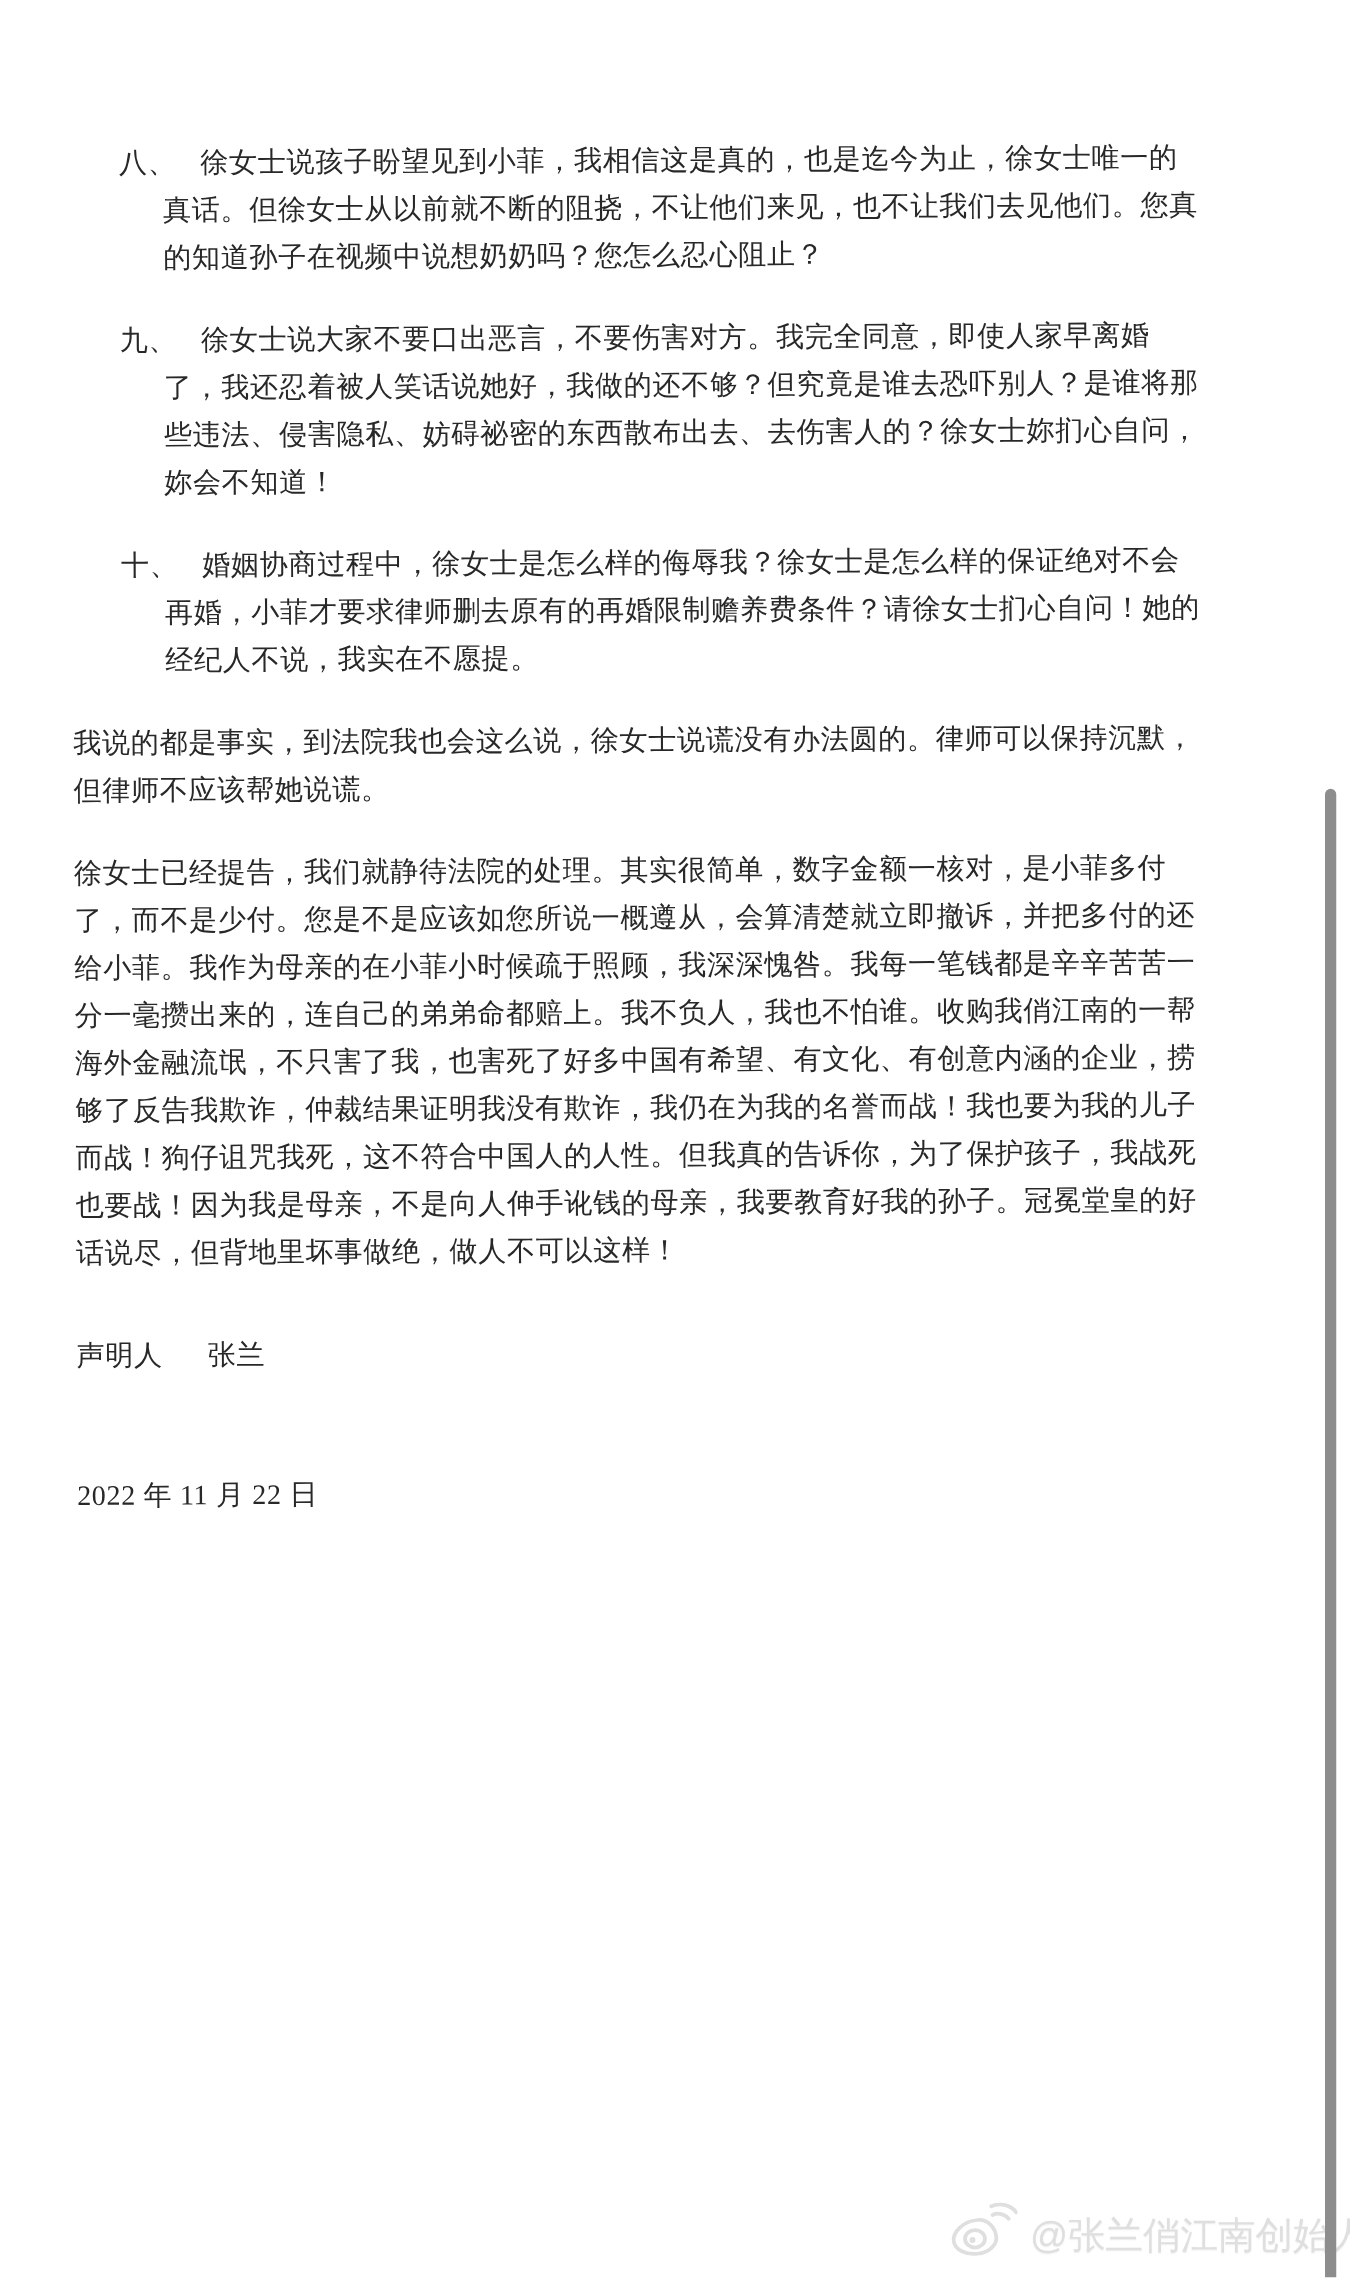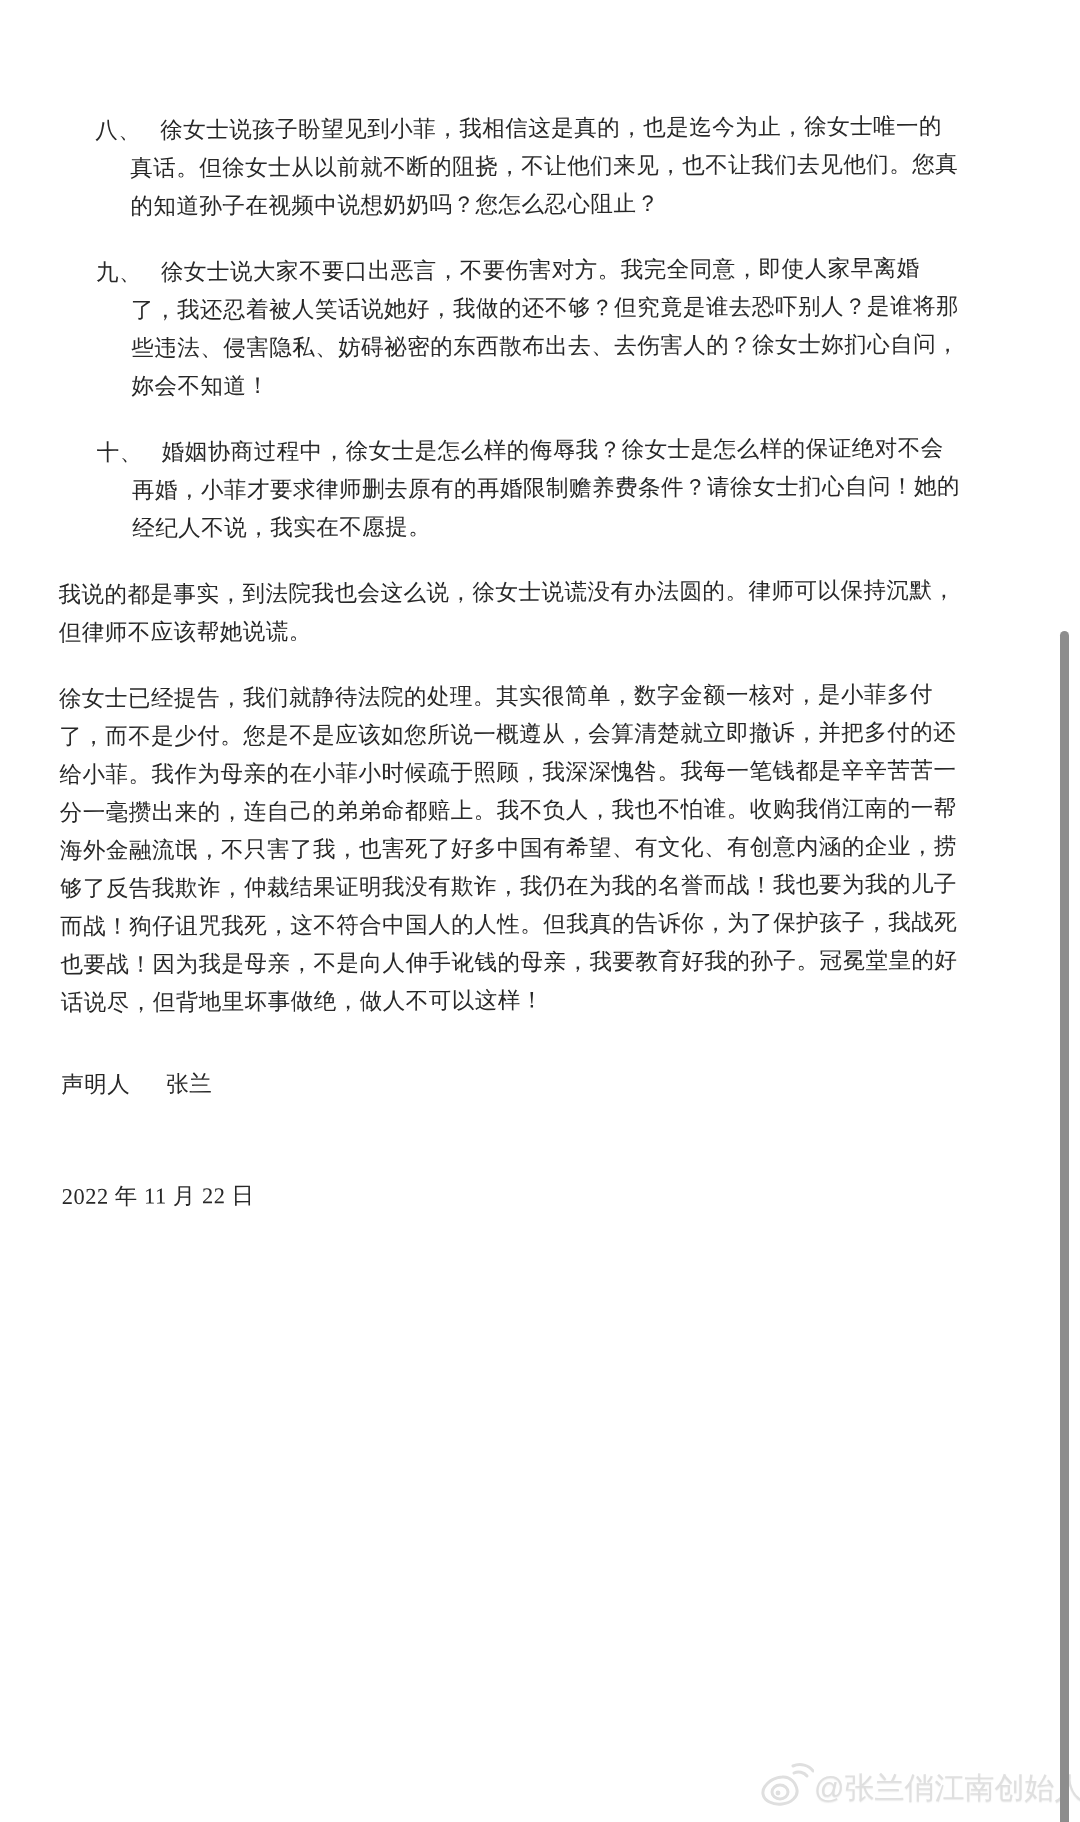--- a/index.html
+++ b/index.html
@@ -51,21 +51,21 @@
     margin-top: 74px;
   }
   .watermark {
     position: absolute;
     left: 760px;
     top: 1760px;
     width: 300px;
     height: 56px;
     display: flex;
     align-items: center;
-    gap: 0;
+    gap: 10px;
     color: #dfdfdf;
     font-size: 30px;
     font-family: "Liberation Sans", "DejaVu Sans", sans-serif;
     white-space: nowrap;
     text-shadow: 0 1px 1px rgba(180,180,180,0.25);
   }
   .watermark svg {
     flex: 0 0 auto;
   }
   .scrollbar-thumb {

